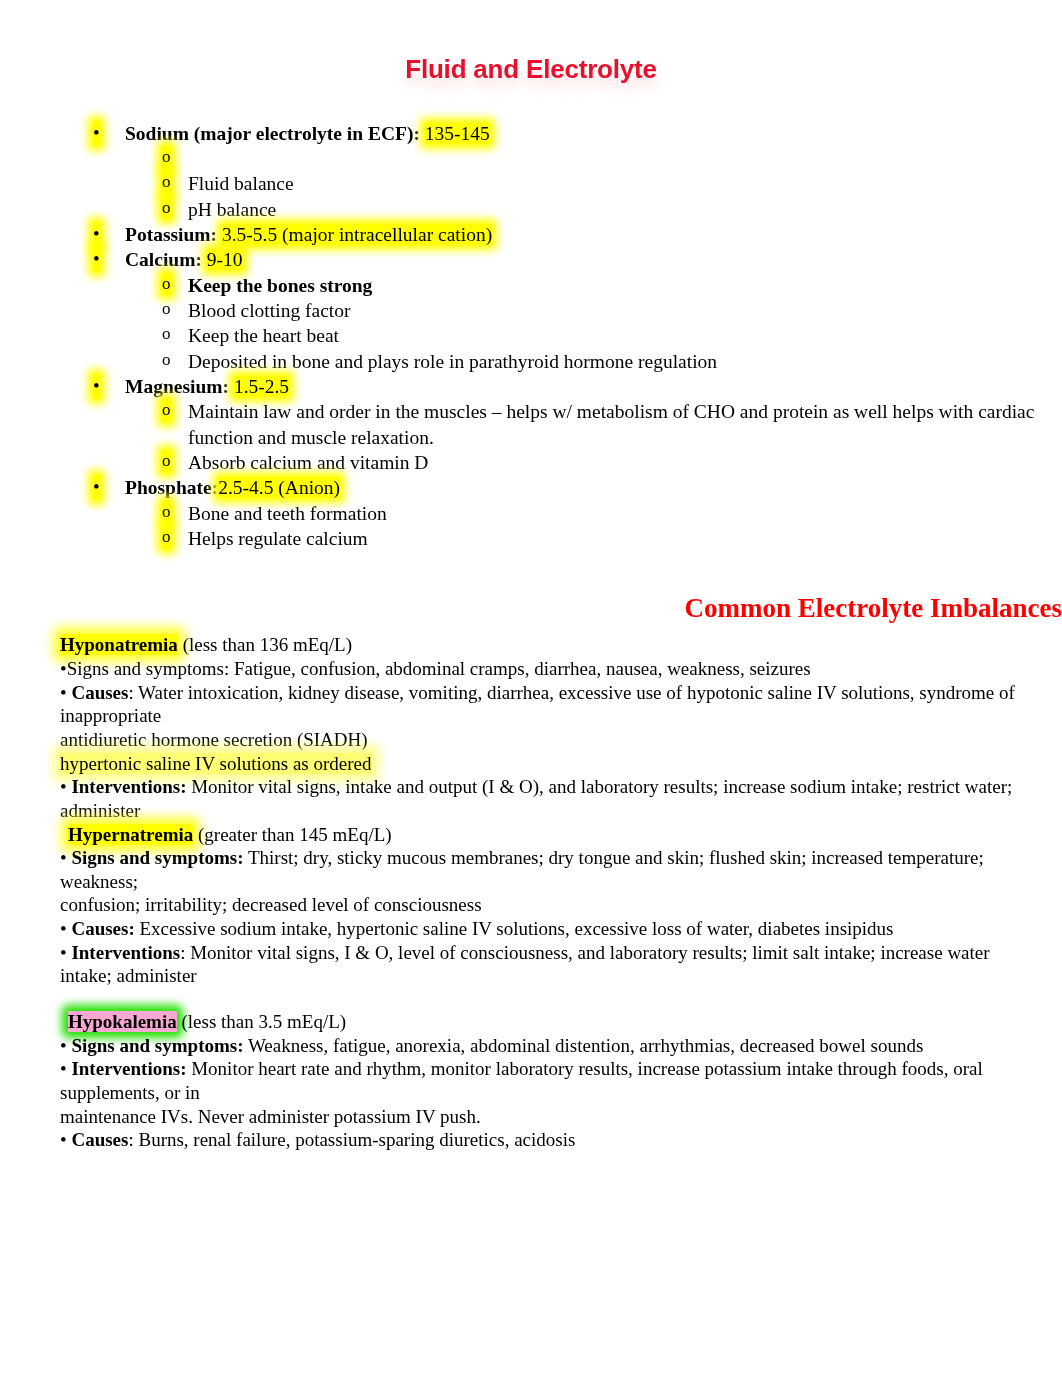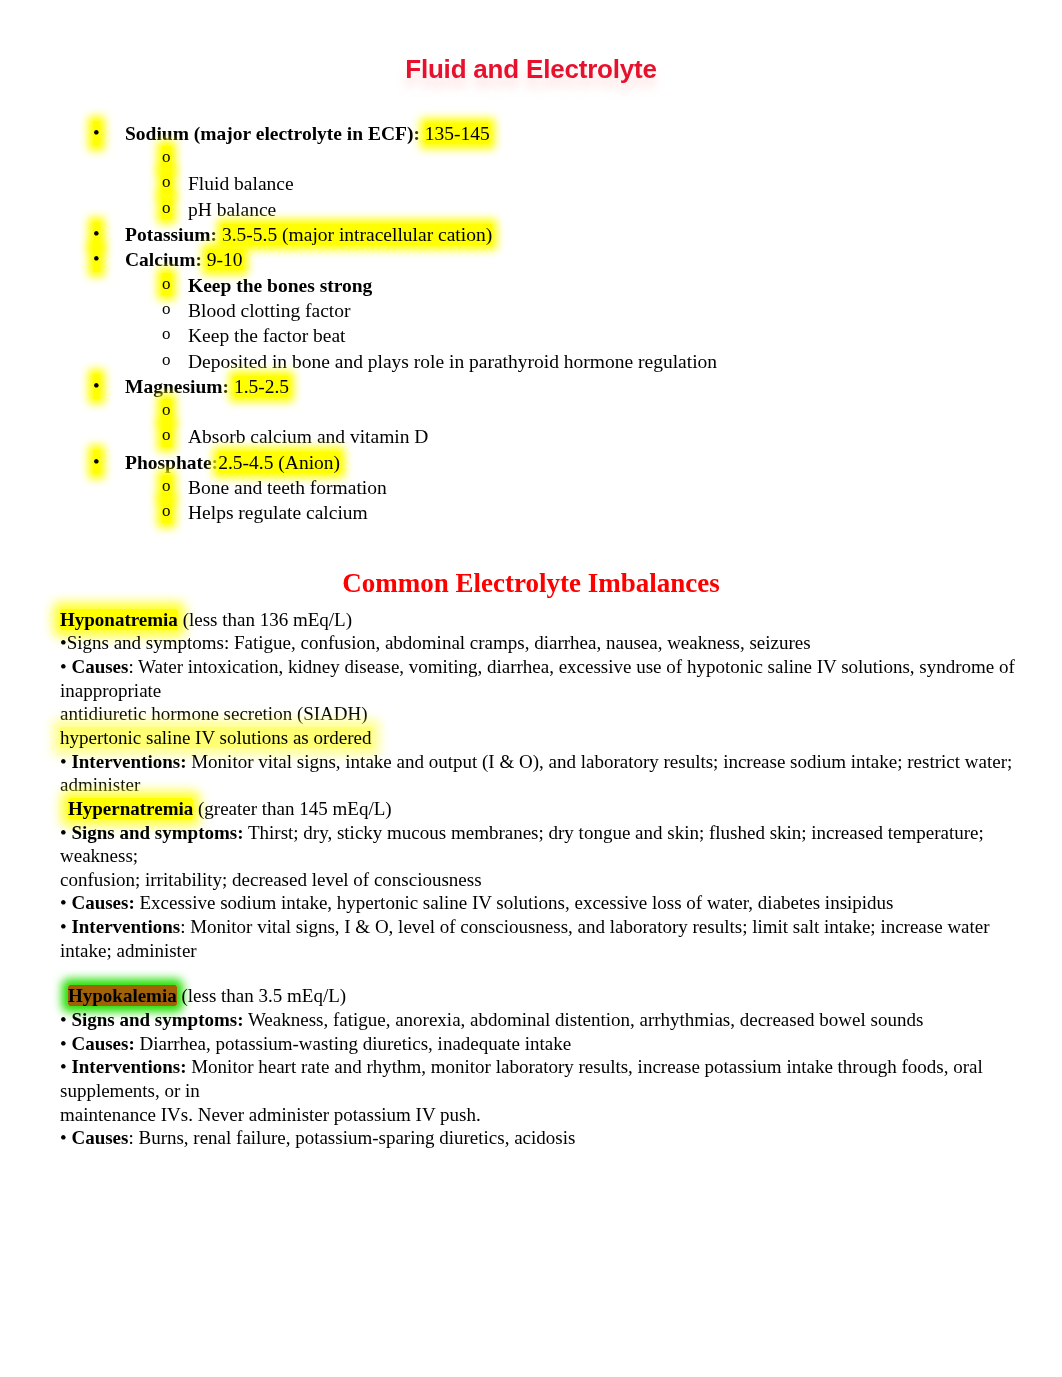--- a/index.html
+++ b/index.html
@@ -32,42 +32,42 @@
     font-weight: bold;
     font-size: 26px;
     letter-spacing: -0.2px;
     margin: 0;
     padding-top: 55px;
     line-height: 1.15;
     text-shadow: 0 10px 10px rgba(255, 200, 200, 0.55);
   }
 
   .section-title {
-    text-align: center;
+    text-align: right;
     color: #FF0000;
     font-family: "Liberation Serif", "DejaVu Serif", serif;
     font-weight: bold;
     font-size: 27px;
     margin: 0;
     line-height: 1.15;
   }
 
   
   .hl {
     background-color: #FFFF00;
     box-shadow: 0 0 9px 5px #FFFF00;
     border-radius: 1px;
   }
   .hl-soft {
     background-color: #FFFF00;
     box-shadow: 0 0 11px 7px rgba(255,255,0,0.80);
     border-radius: 2px;
   }
   .hl-green {
-    background-color: #a16207;
+    background-color: #f9a8d4;
     box-shadow: 0 0 10px 6px #22E000;
     border-radius: 2px;
   }
   .hl-faint {
     background-color: rgba(255,255,0,0.55);
     box-shadow: 0 0 10px 7px rgba(255,255,0,0.45);
   }
 
   
   .outline {
@@ -156,32 +156,33 @@
     <div class="lvl2">
       <span class="bullet hl">o</span>
         <span class="lvl2-text bold">Keep the bones strong</span>
     </div>
     <div class="lvl2">
       <span class="bullet">o</span>
         <span class="lvl2-text">Blood clotting factor</span>
     </div>
     <div class="lvl2">
       <span class="bullet">o</span>
-        <span class="lvl2-text">Keep the factor beat</span>
+        <span class="lvl2-text">Keep the heart beat</span>
     </div>
     <div class="lvl2">
       <span class="bullet">o</span>
         <span class="lvl2-text">Deposited in bone and plays role in parathyroid hormone regulation</span>
     </div>
 
     <div class="lvl1">
       <span class="bullet hl">•</span><span class="bold">Magnesium:</span> <span class="hl">1.5-2.5</span>
     </div>
     <div class="lvl2">
       <span class="bullet hl">o</span>
+        <span class="lvl2-text">Maintain law and order in the muscles – helps w/ metabolism of CHO and protein as well helps with cardiac function and muscle relaxation.</span>
     </div>
     <div class="lvl2">
       <span class="bullet hl">o</span>
         <span class="lvl2-text">Absorb calcium and vitamin D</span>
     </div>
 
     <div class="lvl1">
       <span class="bullet hl">•</span><span class="bold">Phosphate:</span><span class="hl">2.5-4.5 (Anion)</span>
     </div>
     <div class="lvl2">
@@ -213,21 +214,20 @@
     <p class="sub-head"><span class="bold hl-soft">Hypernatremia</span><span> (greater than 145 mEq/L)</span></p>
     <p><span>•</span> <span class="bold">Signs and symptoms:</span><span> Thirst; dry, sticky mucous membranes; dry tongue and skin; flushed skin; increased temperature; weakness;</span></p>
     <p><span>confusion; irritability; decreased level of consciousness</span></p>
     <p><span>•</span> <span class="bold">Causes:</span><span> Excessive sodium intake, hypertonic saline IV solutions, excessive loss of water, diabetes insipidus</span></p>
     <p><span>•</span> <span class="bold">Interventions</span><span>:</span><span> Monitor vital signs, I &amp; O, level of consciousness, and laboratory results; limit salt intake; increase water intake; administer</span></p>
 
     <div class="spacer-md"></div>
 
     <p class="sub-head"><span class="bold hl-green">Hypokalemia</span><span> (less than 3.5 mEq/L)</span></p>
     <p><span>•</span> <span class="bold">Signs and symptoms:</span><span> Weakness, fatigue, anorexia, abdominal distention, arrhythmias, decreased bowel sounds</span></p>
-    <p><span>•</span> <span class="bold">Causes:</span><span> Diarrhea, potassium-wasting diuretics, inadequate intake</span></p>
     <p><span>•</span> <span class="bold">Interventions:</span><span> Monitor heart rate and rhythm, monitor laboratory results, increase potassium intake through foods, oral supplements, or in</span></p>
     <p><span>maintenance IVs. Never administer potassium IV push.</span></p>
 
     <p><span>•</span> <span class="bold">Causes</span><span>:</span><span> Burns, renal failure, potassium-sparing diuretics, acidosis</span></p>
 
   </div>
 
 </div>
 
 </body></html>

